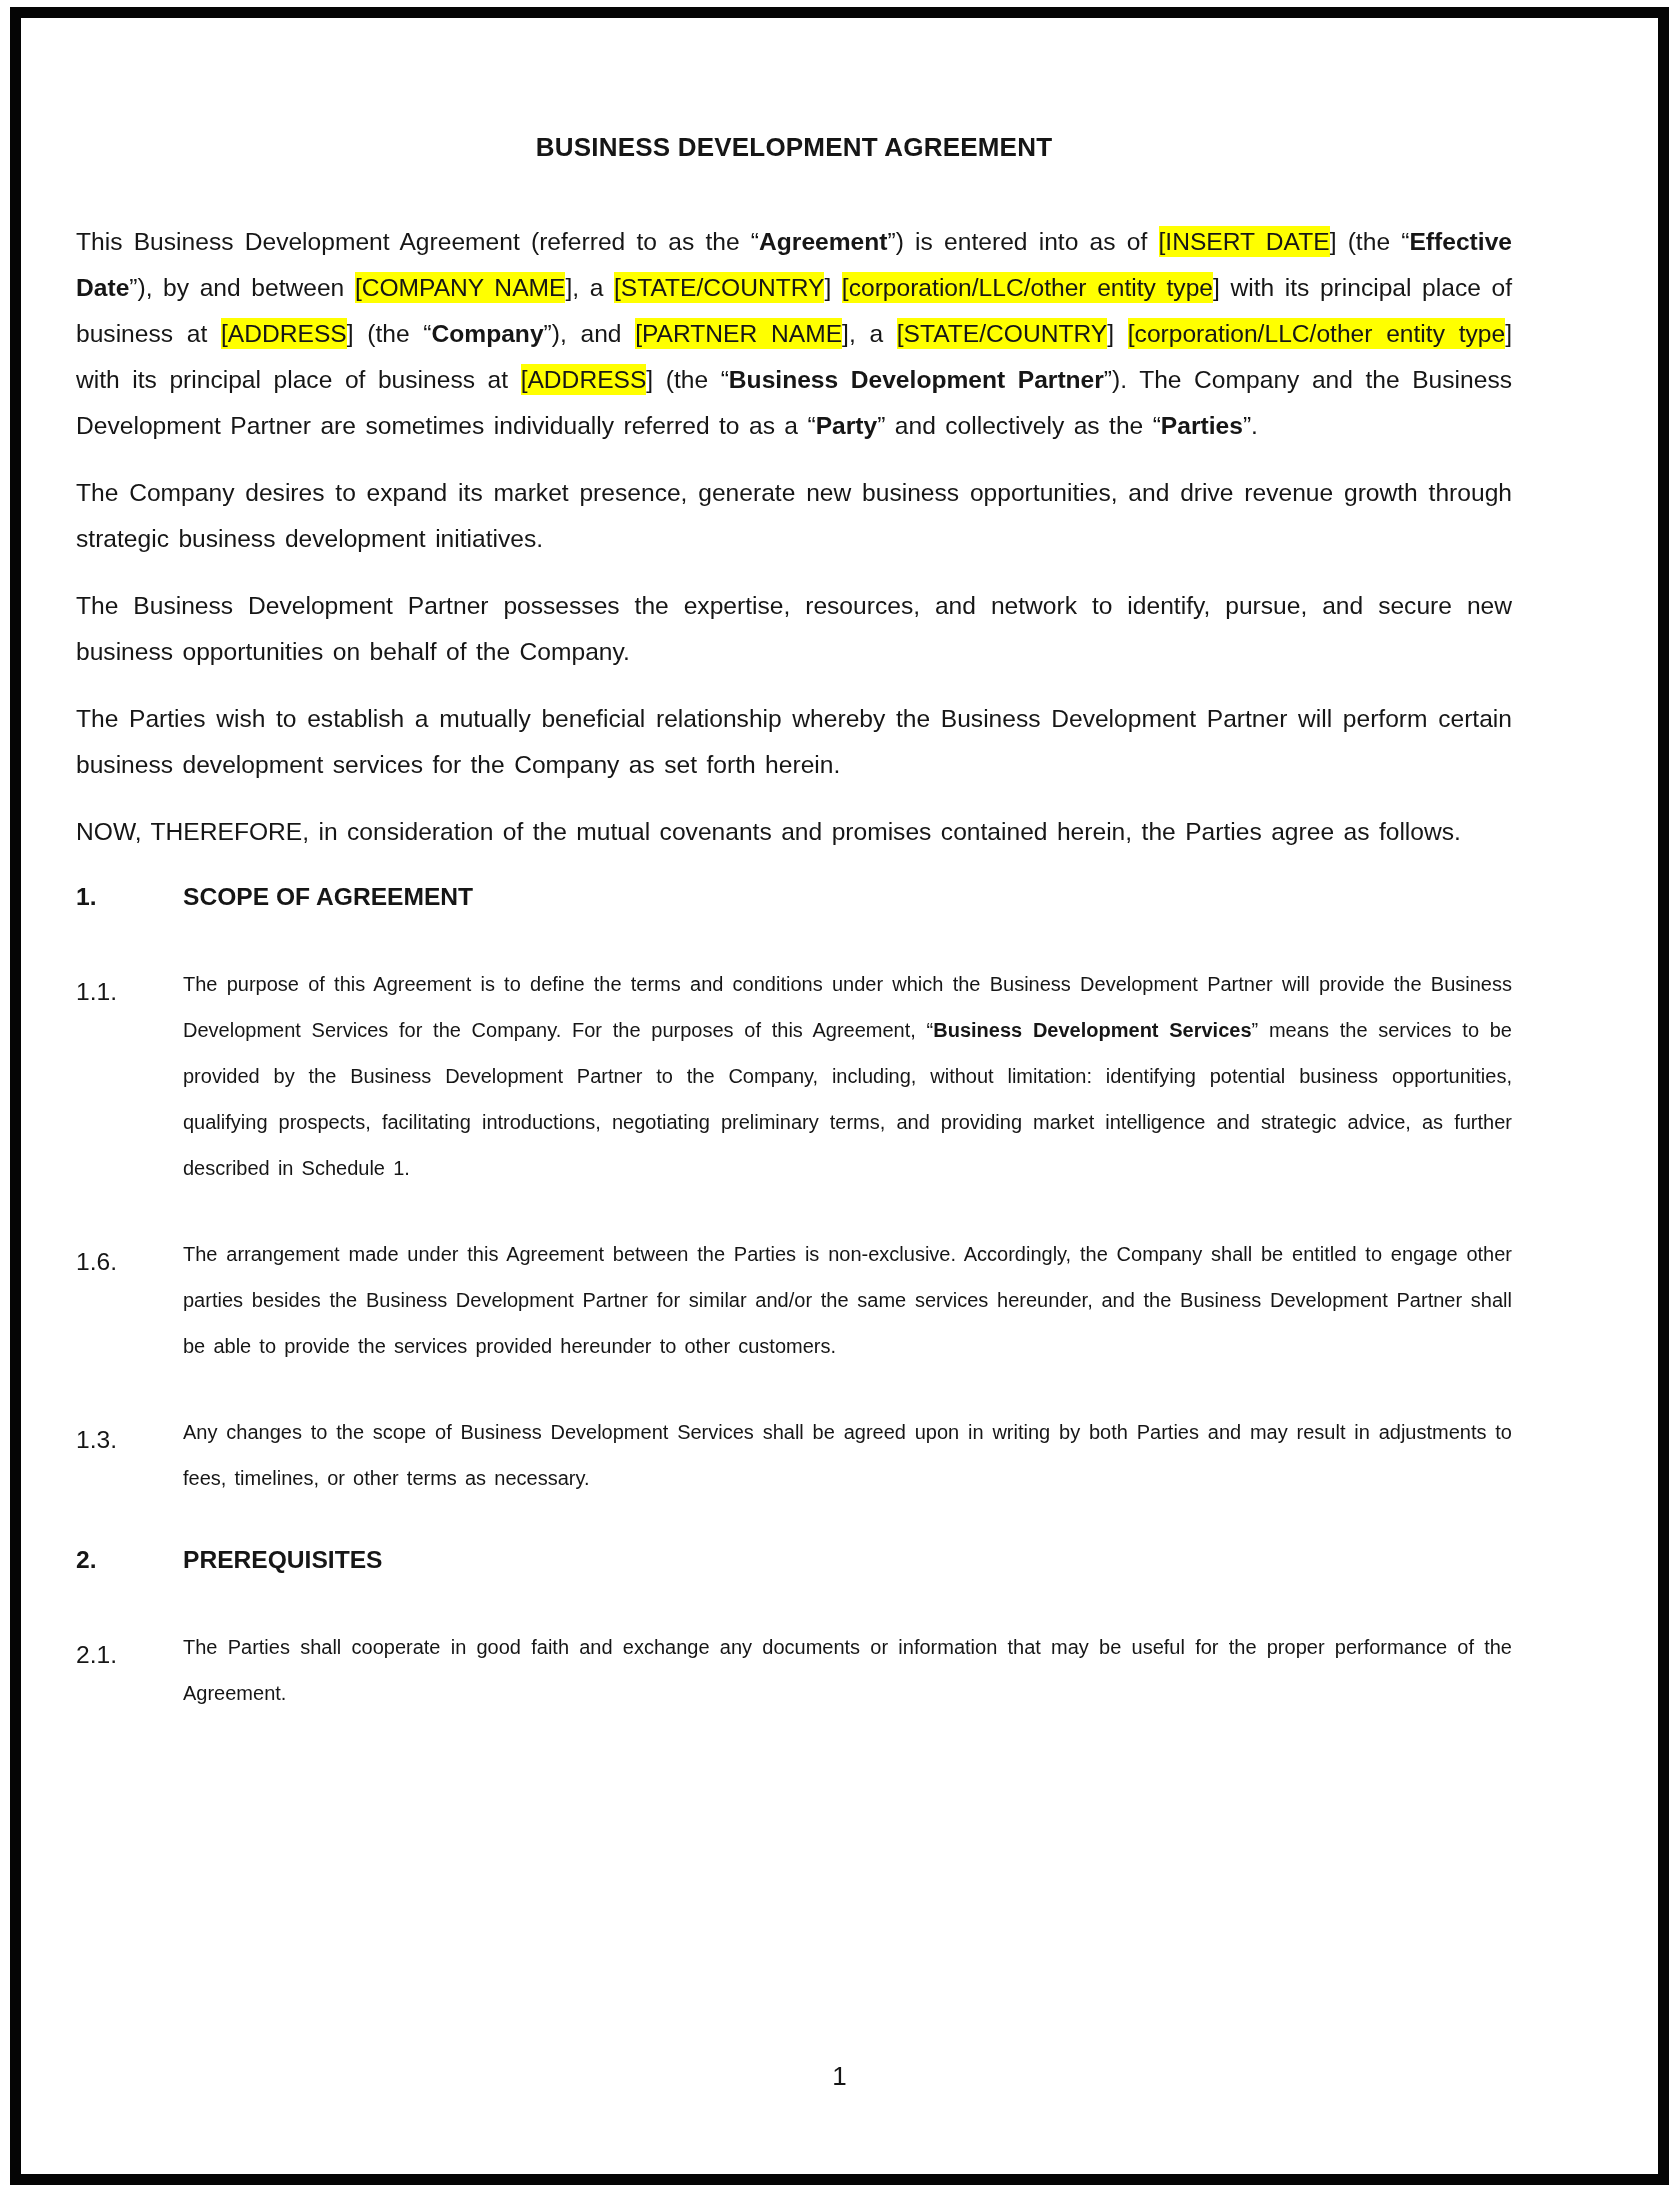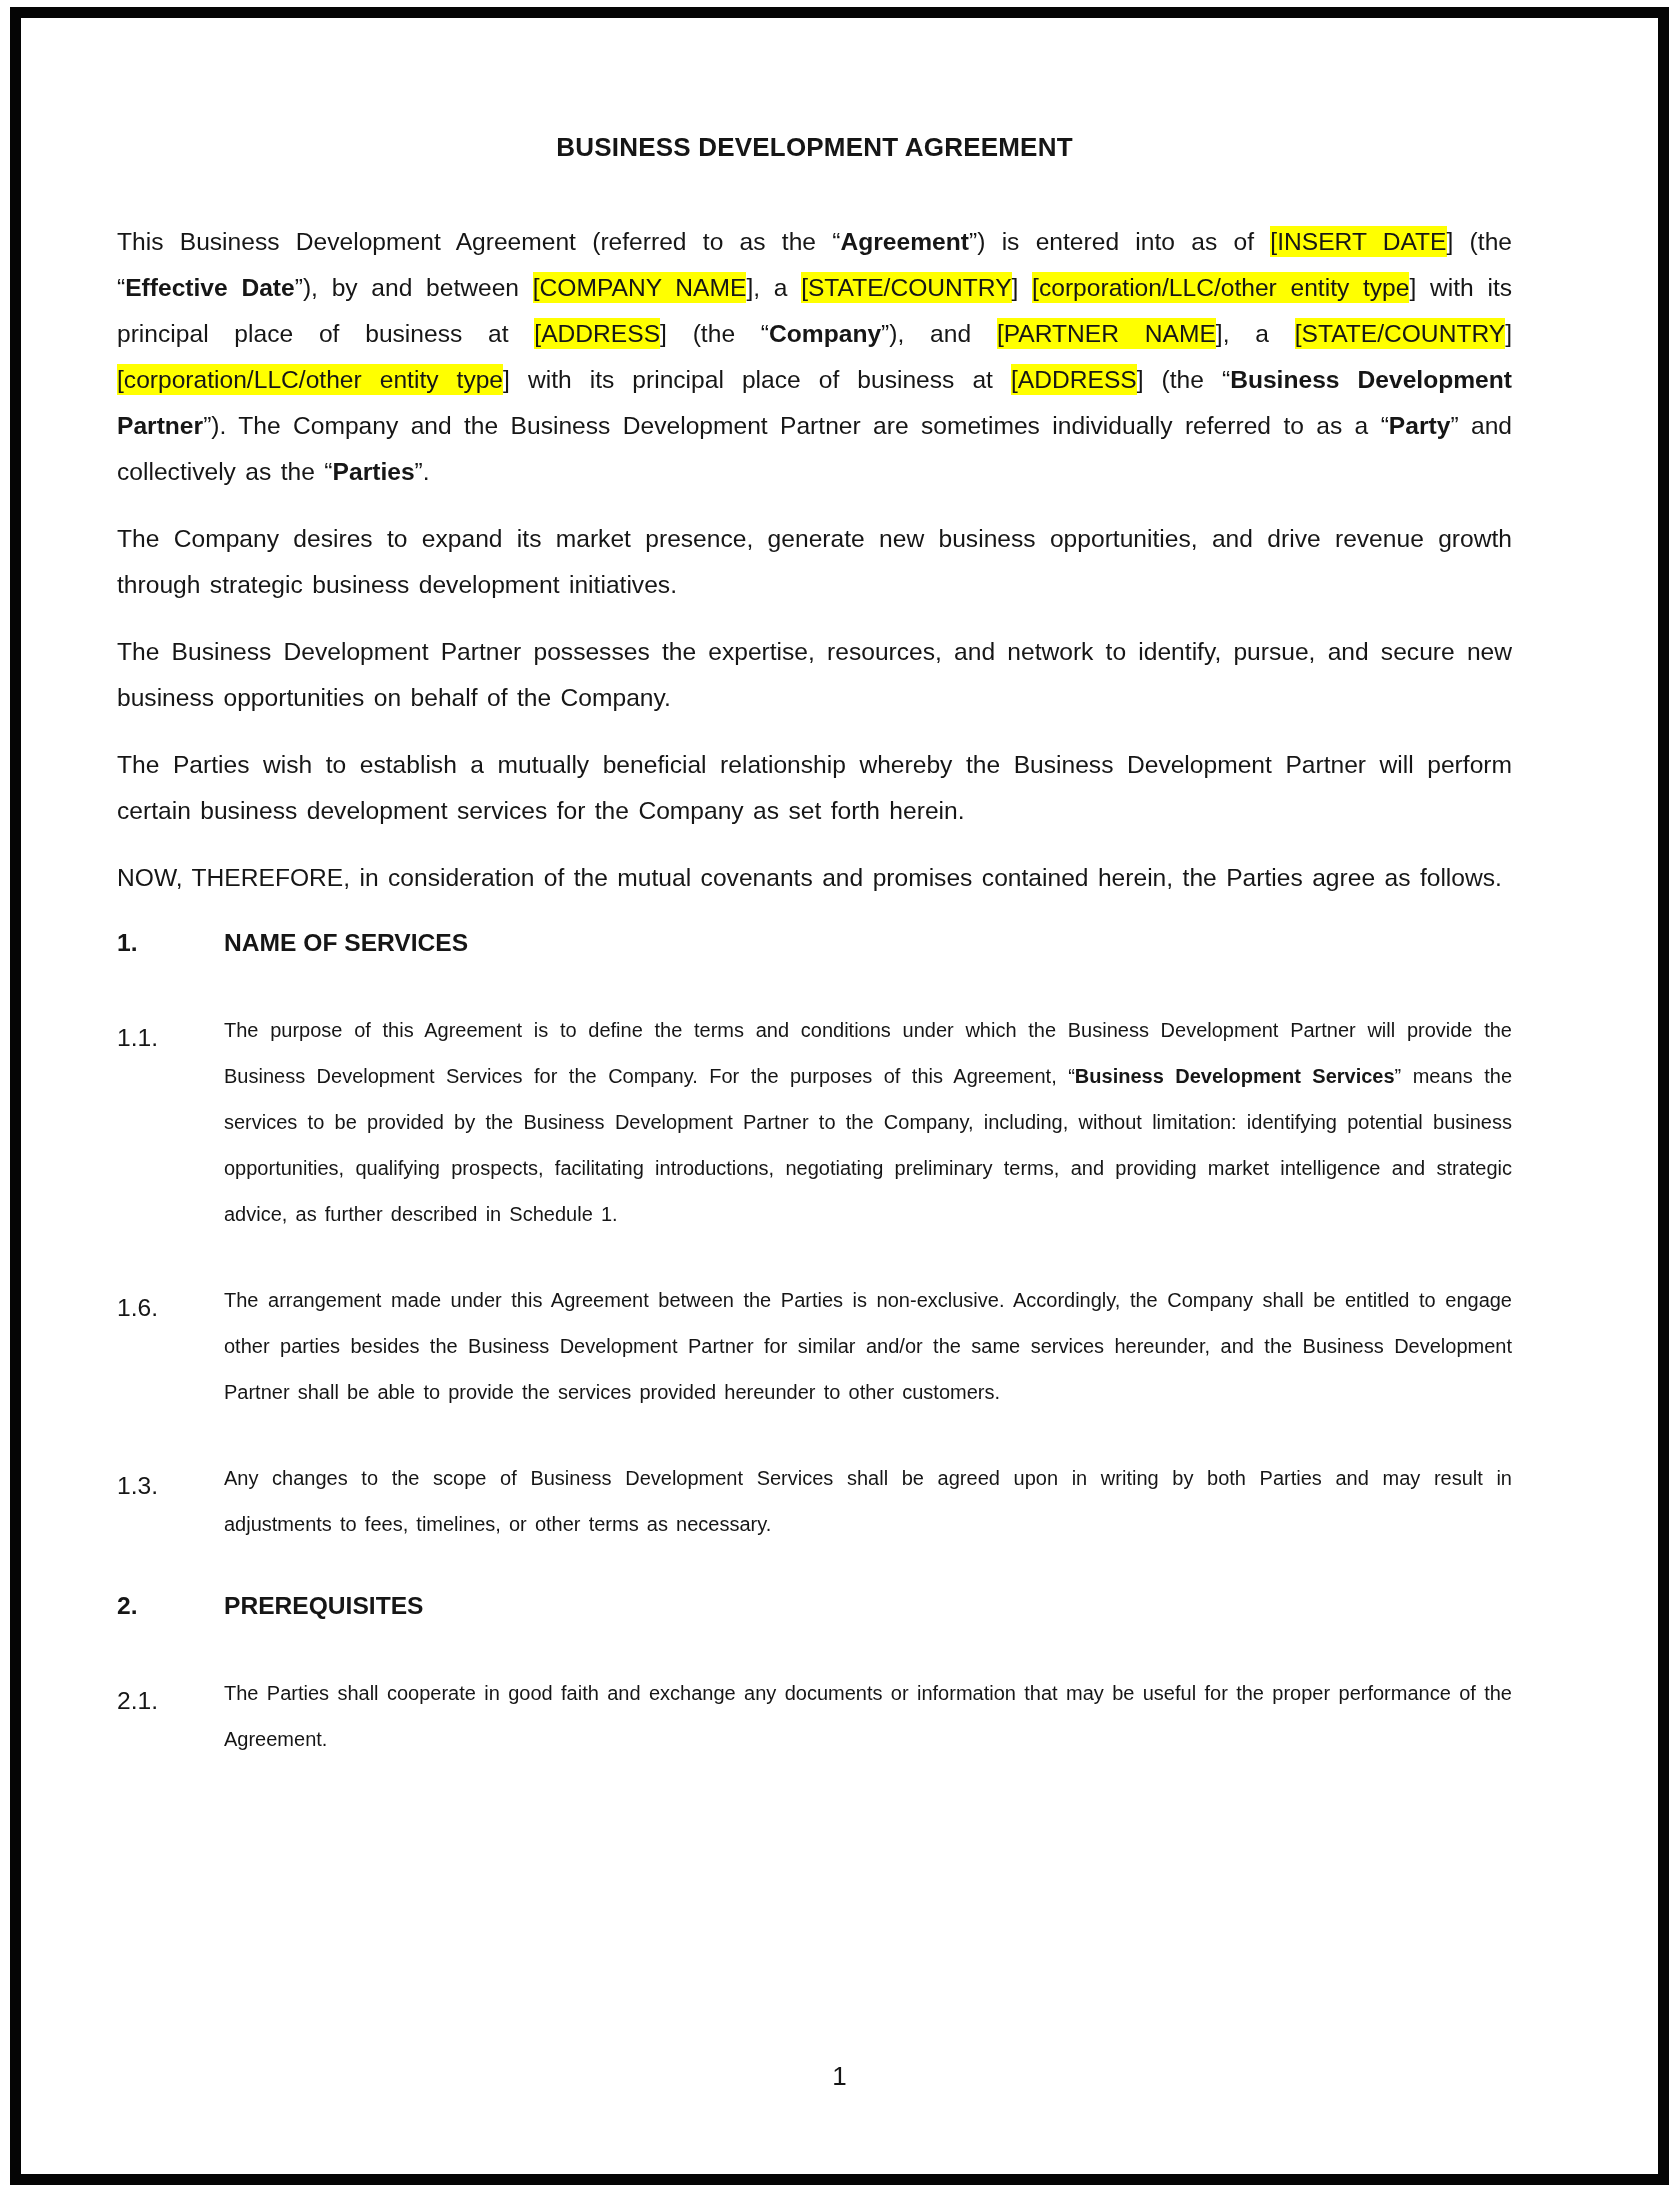--- a/index.html
+++ b/index.html
@@ -24,21 +24,21 @@
     border: 11.4px solid #050505;
     pointer-events: none;
   }
   .content {
     position: absolute;
     left: 0;
     top: 0;
     right: 0;
     bottom: 0;
     box-sizing: border-box;
-    padding: 130px 167px 0 117px;
+    padding: 130px 167px 0 76px;
   }
   .doc-title {
     font-size: 26px;
     line-height: 35px;
     font-weight: bold;
     text-align: center;
     margin: 0 0 54px 0;
     letter-spacing: 0.2px;
   }
   p.para {
@@ -104,21 +104,21 @@
   <h1 class="doc-title">BUSINESS DEVELOPMENT AGREEMENT</h1>
 
   <p class="para"><span>This Business Development Agreement (referred to as the “</span><span class="b">Agreement</span><span>”) is entered into as of </span><span class="hl">[INSERT DATE</span><span>] (the “</span><span class="b">Effective Date</span><span>”), by and between </span><span class="hl">[COMPANY NAME</span><span>], a </span><span class="hl">[STATE/COUNTRY</span><span>] </span><span class="hl">[corporation/LLC/other entity type</span><span>] with its principal place of business at </span><span class="hl">[ADDRESS</span><span>] (the “</span><span class="b">Company</span><span>”), and </span><span class="hl">[PARTNER NAME</span><span>], a </span><span class="hl">[STATE/COUNTRY</span><span>] </span><span class="hl">[corporation/LLC/other entity type</span><span>] with its principal place of business at </span><span class="hl">[ADDRESS</span><span>] (the “</span><span class="b">Business Development Partner</span><span>”). The Company and the Business Development Partner are sometimes individually referred to as a “</span><span class="b">Party</span><span>” and collectively as the “</span><span class="b">Parties</span><span>”.</span></p>
   <p class="para"><span>The Company desires to expand its market presence, generate new business opportunities, and drive revenue growth through strategic business development initiatives.</span></p>
   <p class="para"><span>The Business Development Partner possesses the expertise, resources, and network to identify, pursue, and secure new business opportunities on behalf of the Company.</span></p>
   <p class="para"><span>The Parties wish to establish a mutually beneficial relationship whereby the Business Development Partner will perform certain business development services for the Company as set forth herein.</span></p>
   <p class="para"><span>NOW, THEREFORE, in consideration of the mutual covenants and promises contained herein, the Parties agree as follows.</span></p>
 
   <div class="sec-heading">
     <span class="num">1.</span>
-    <span class="sec-title">NAME OF SERVICES</span>
+    <span class="sec-title">SCOPE OF AGREEMENT</span>
   </div>
 
   <div class="clause">
     <span class="num">1.1.</span>
     <div class="body"><span>The purpose of this Agreement is to define the terms and conditions under which the Business Development Partner will provide the Business Development Services for the Company. For the purposes of this Agreement, “</span><span class="b">Business Development Services</span><span>” means the services to be provided by the Business Development Partner to the Company, including, without limitation: identifying potential business opportunities, qualifying prospects, facilitating introductions, negotiating preliminary terms, and providing market intelligence and strategic advice, as further described in Schedule 1.</span></div>
   </div>
 
   <div class="clause">
     <span class="num">1.6.</span>
     <div class="body"><span>The arrangement made under this Agreement between the Parties is non-exclusive. Accordingly, the Company shall be entitled to engage other parties besides the Business Development Partner for similar and/or the same services hereunder, and the Business Development Partner shall be able to provide the services provided hereunder to other customers.</span></div>

